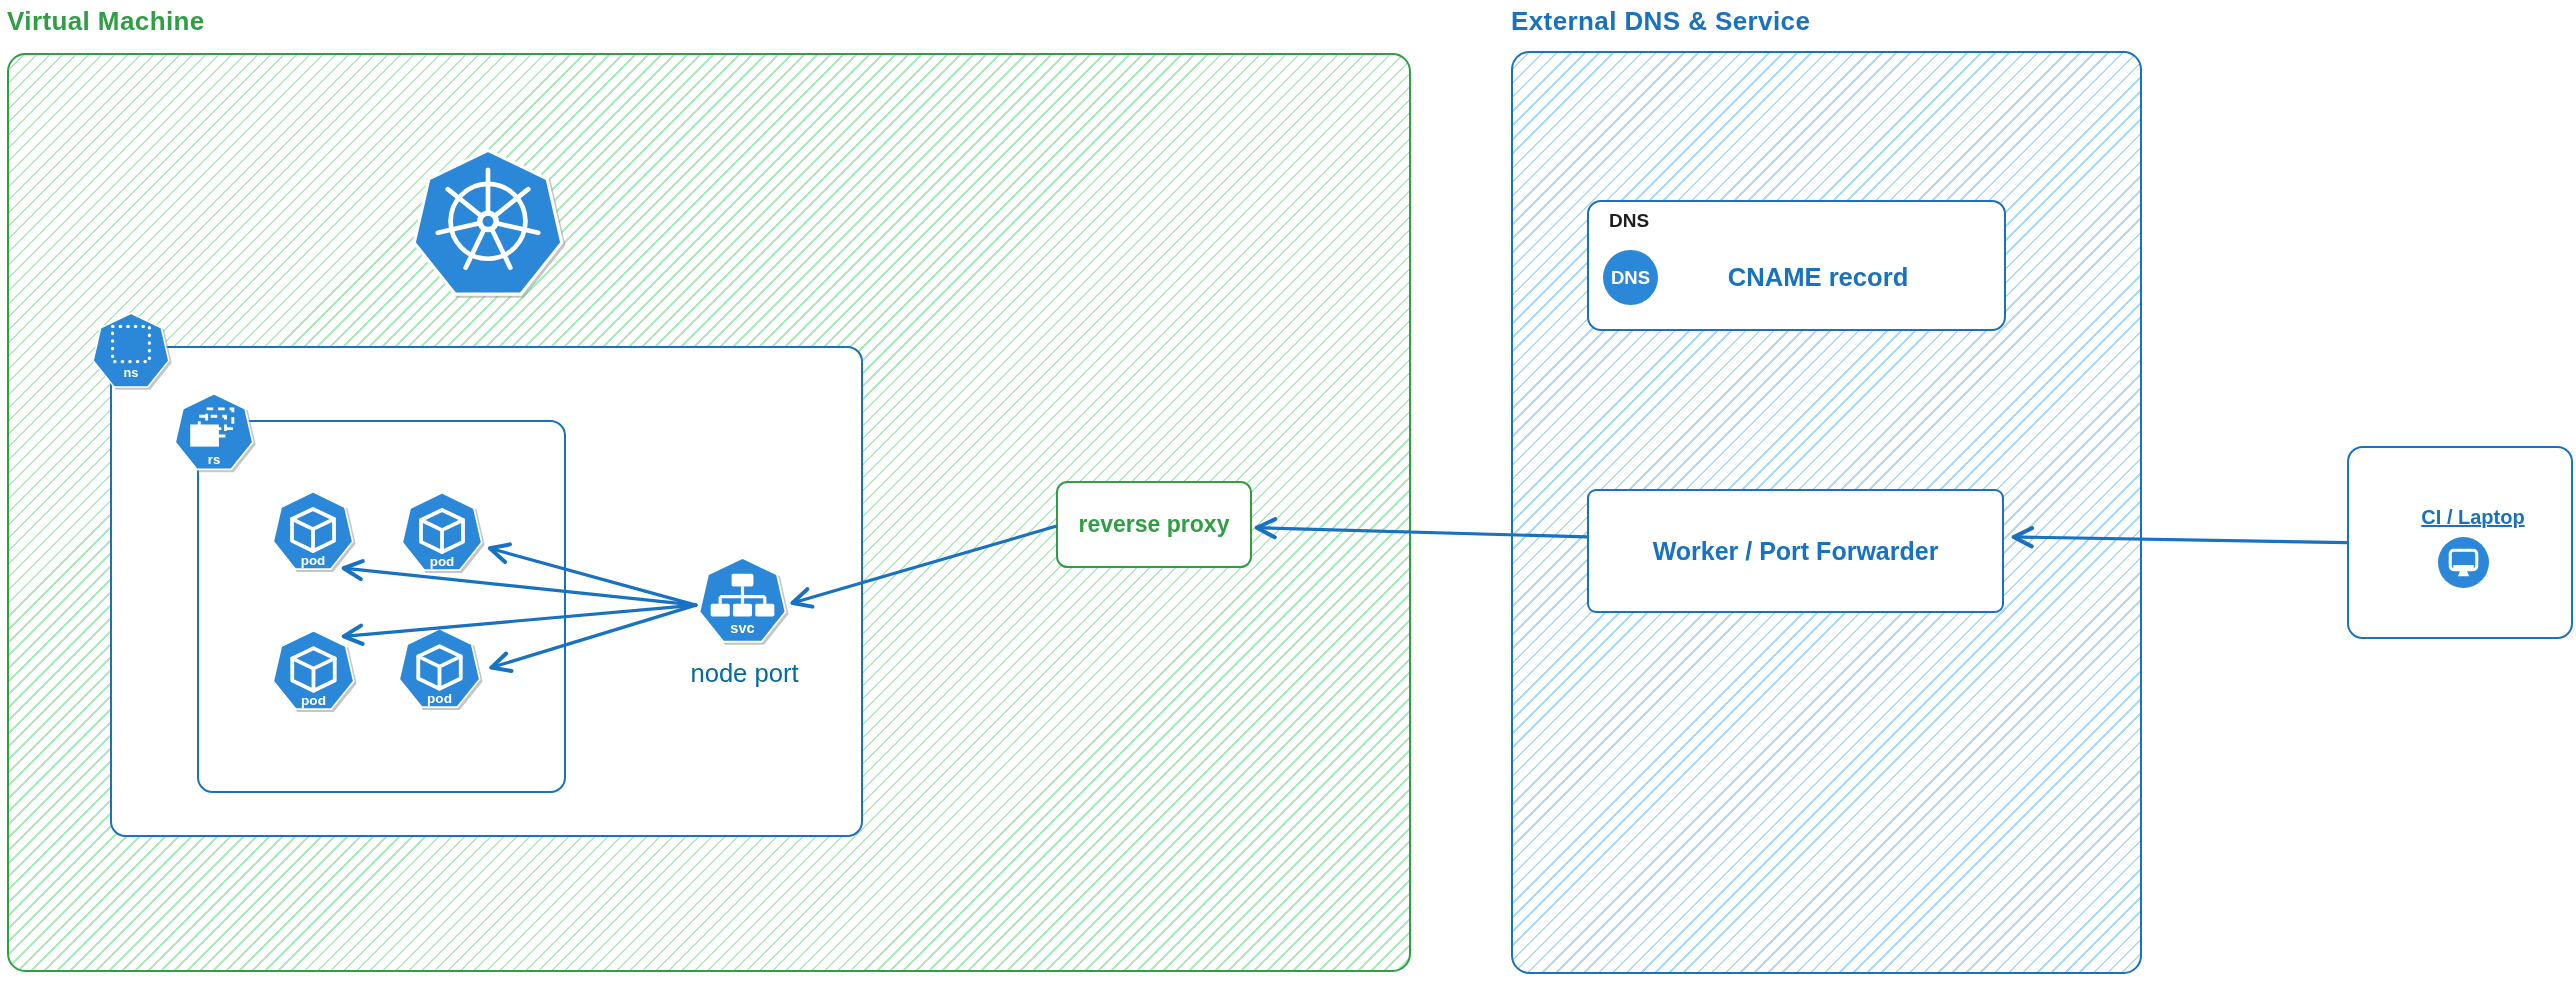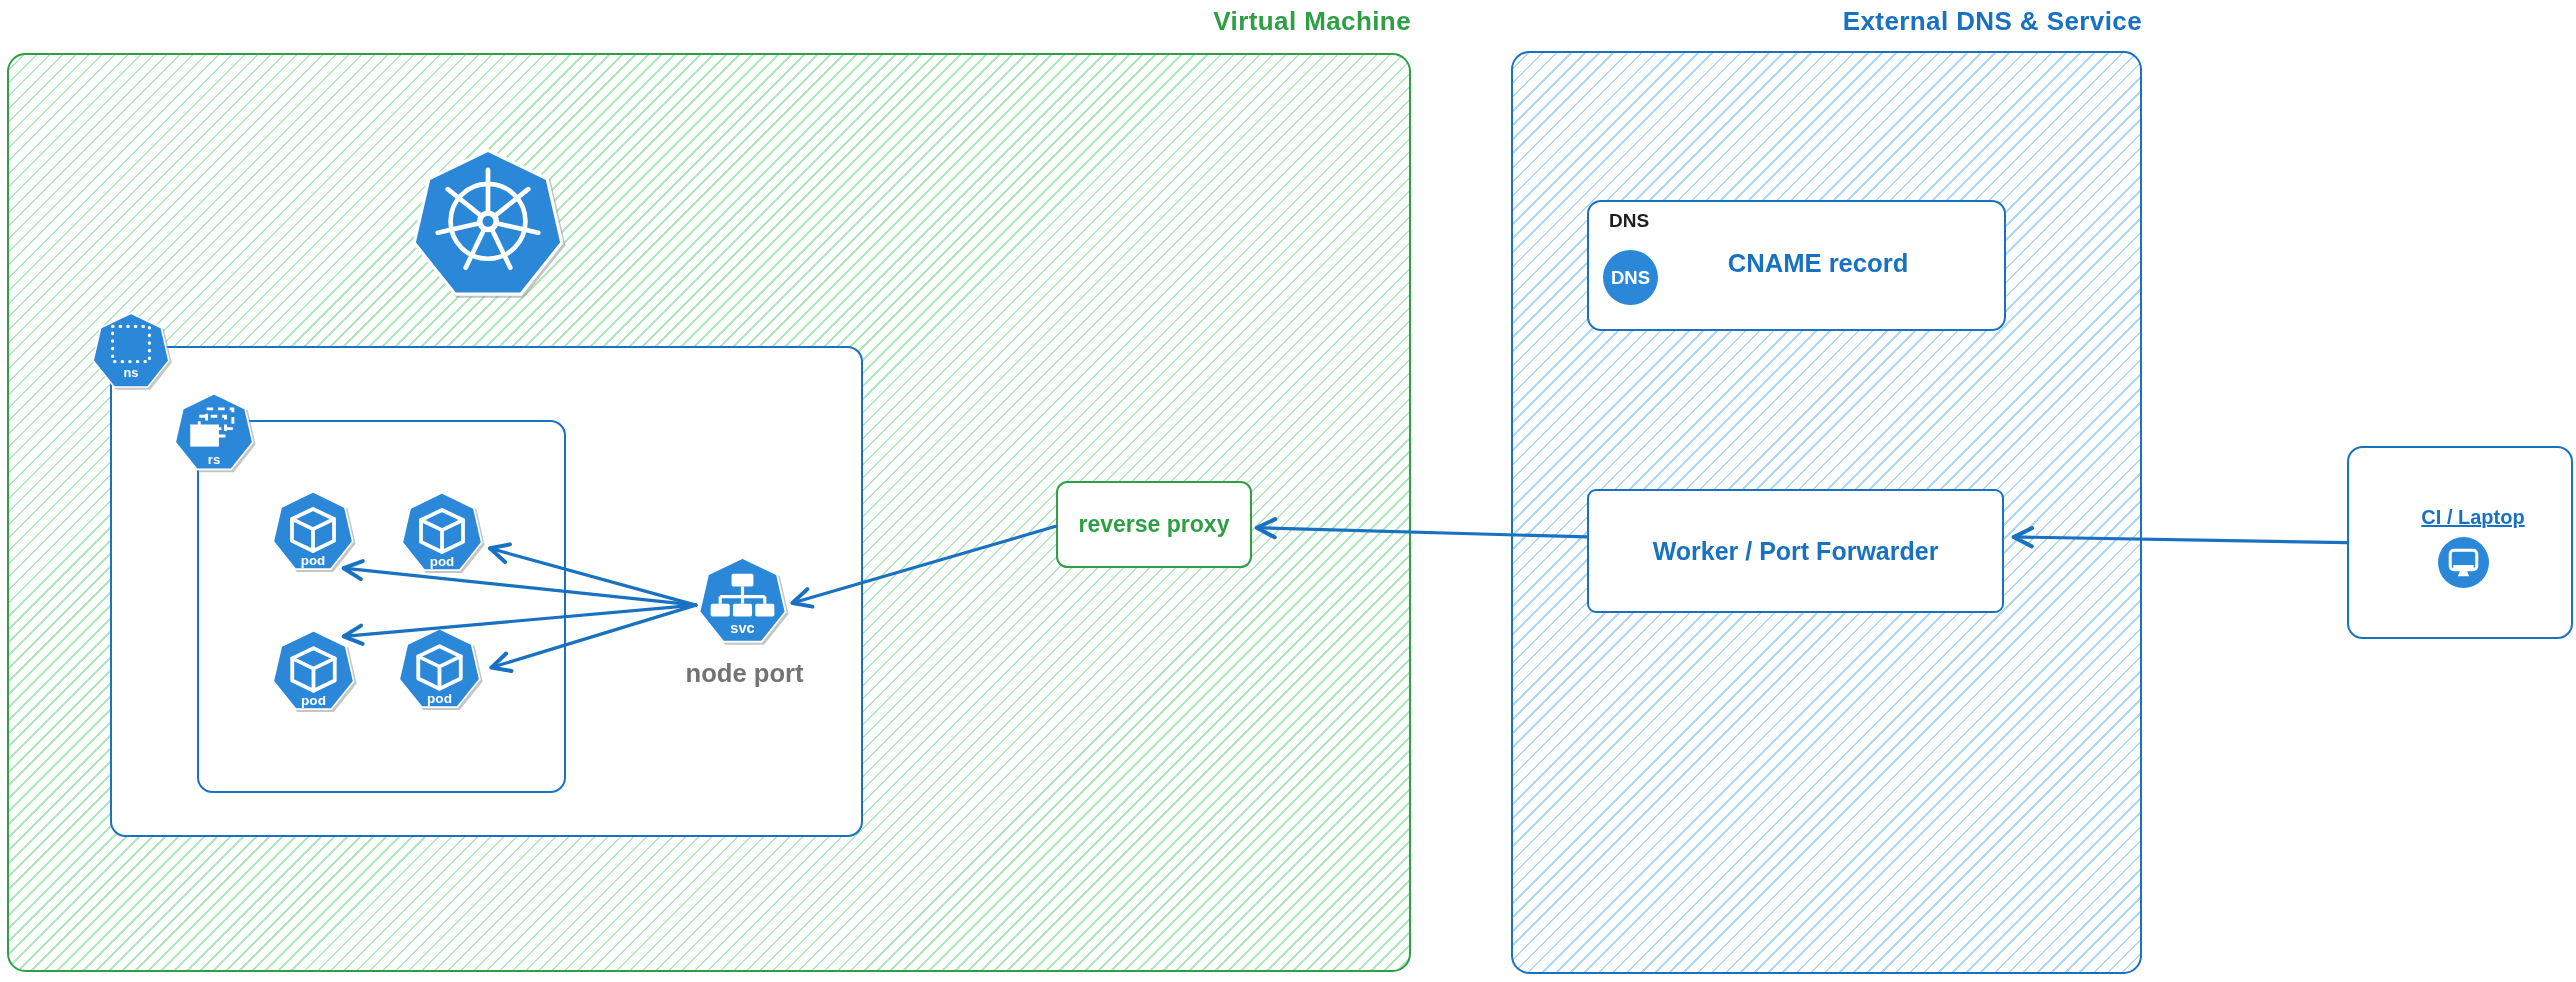--- a/index.html
+++ b/index.html
@@ -6,51 +6,51 @@
   .canvas{position:relative;width:2576px;height:983px;background:#ffffff;
           font-family:"Liberation Sans",sans-serif;overflow:hidden;}
 
   
   .group{position:absolute;border-radius:18.5px;box-sizing:border-box;}
   .group.green{left:7px;top:53px;width:1404px;height:919px;border:2.8px solid #2f9e44;
     background:repeating-linear-gradient(135deg, rgba(130,222,150,0.65) 0px, rgba(130,222,150,0.65) 1.8px, transparent 1.8px, transparent 9.2px);}
   .group.blue{left:1511px;top:51px;width:631px;height:923px;border:2.8px solid #1971c2;
     background:repeating-linear-gradient(135deg, rgba(140,200,246,0.7) 0px, rgba(140,200,246,0.7) 1.8px, transparent 1.8px, transparent 10px);}
 
-  .group-title{position:absolute;text-align:right;font-size:26px;font-weight:600;letter-spacing:0.4px;}
+  .group-title{position:absolute;text-align:left;font-size:26px;font-weight:600;letter-spacing:0.4px;}
   .title-vm{left:7px;top:5.7px;width:1404px;color:#2f9e44;}
   .title-ext{left:1511px;top:5.7px;width:631px;color:#1971c2;}
 
   
   .node-box{position:absolute;background:#ffffff;box-sizing:border-box;}
   .ns-box{left:110px;top:346px;width:753px;height:491px;border:2.8px solid #1971c2;border-radius:15.6px;}
   .rs-box{left:197px;top:420px;width:369px;height:373px;border:2.1px solid #1971c2;border-radius:15.6px;}
   .rp-box{left:1056px;top:481px;width:196px;height:87px;border:2.8px solid #2f9e44;border-radius:11.4px;
           display:flex;align-items:center;justify-content:center;}
   .rp-box .lbl{color:#2f9e44;font-size:23px;font-weight:600;text-align:center;}
   .dns-box{left:1587px;top:200px;width:419px;height:131px;border:2.8px solid #1971c2;border-radius:14px;}
   .worker-box{left:1587px;top:489px;width:417px;height:124px;border:2.8px solid #1971c2;border-radius:9px;
           display:flex;align-items:center;justify-content:center;}
   .worker-box .lbl{color:#1971c2;font-size:25px;font-weight:600;}
   .ci-box{left:2347px;top:446px;width:226px;height:193px;border:2.8px solid #1971c2;border-radius:15.6px;}
 
   .dns-tag{position:absolute;left:1609px;top:210px;color:#1e1e1e;font-size:19px;font-weight:700;}
   .dns-circle{position:absolute;left:1603px;top:250px;width:55px;height:55px;border-radius:50%;
           background:#2b87d8;display:flex;align-items:center;justify-content:center;
           color:#ffffff;font-size:18.5px;font-weight:700;}
-  .cname-lbl{position:absolute;left:1683px;top:236px;width:270px;height:55px;display:flex;
+  .cname-lbl{position:absolute;left:1683px;top:250px;width:270px;height:55px;display:flex;
           align-items:center;justify-content:center;color:#1971c2;font-size:25.6px;font-weight:600;}
 
   .ci-lbl{position:absolute;left:2347px;top:506px;width:252px;text-align:center;
           color:#1971c2;font-size:20px;font-weight:600;text-decoration:underline;}
   .laptop-circle{position:absolute;left:2438px;top:537px;width:51px;height:51px;border-radius:50%;
           background:#2b87d8;}
 
   .nodeport-lbl{position:absolute;left:652px;top:659px;width:185px;text-align:center;
-          color:#737373;font-size:25.6px;font-weight:700;}
+          color:#0369a1;font-size:25.6px;font-weight:400;}
 
   
   .hepta-icon{position:absolute;overflow:visible;
           filter:drop-shadow(2.1px 2.8px 0 rgba(150,150,150,0.55));}
   .hepta-shape{fill:#2b87d8;stroke:#ffffff;stroke-width:2;}
   .icon-label{fill:#ffffff;font-size:16px;font-weight:600;text-anchor:middle;
           font-family:"Liberation Sans",sans-serif;}
 
   .k8s-logo{left:410px;top:146px;width:156px;height:160px;}
   .ns-icon{left:91px;top:311px;width:80px;height:82px;}

